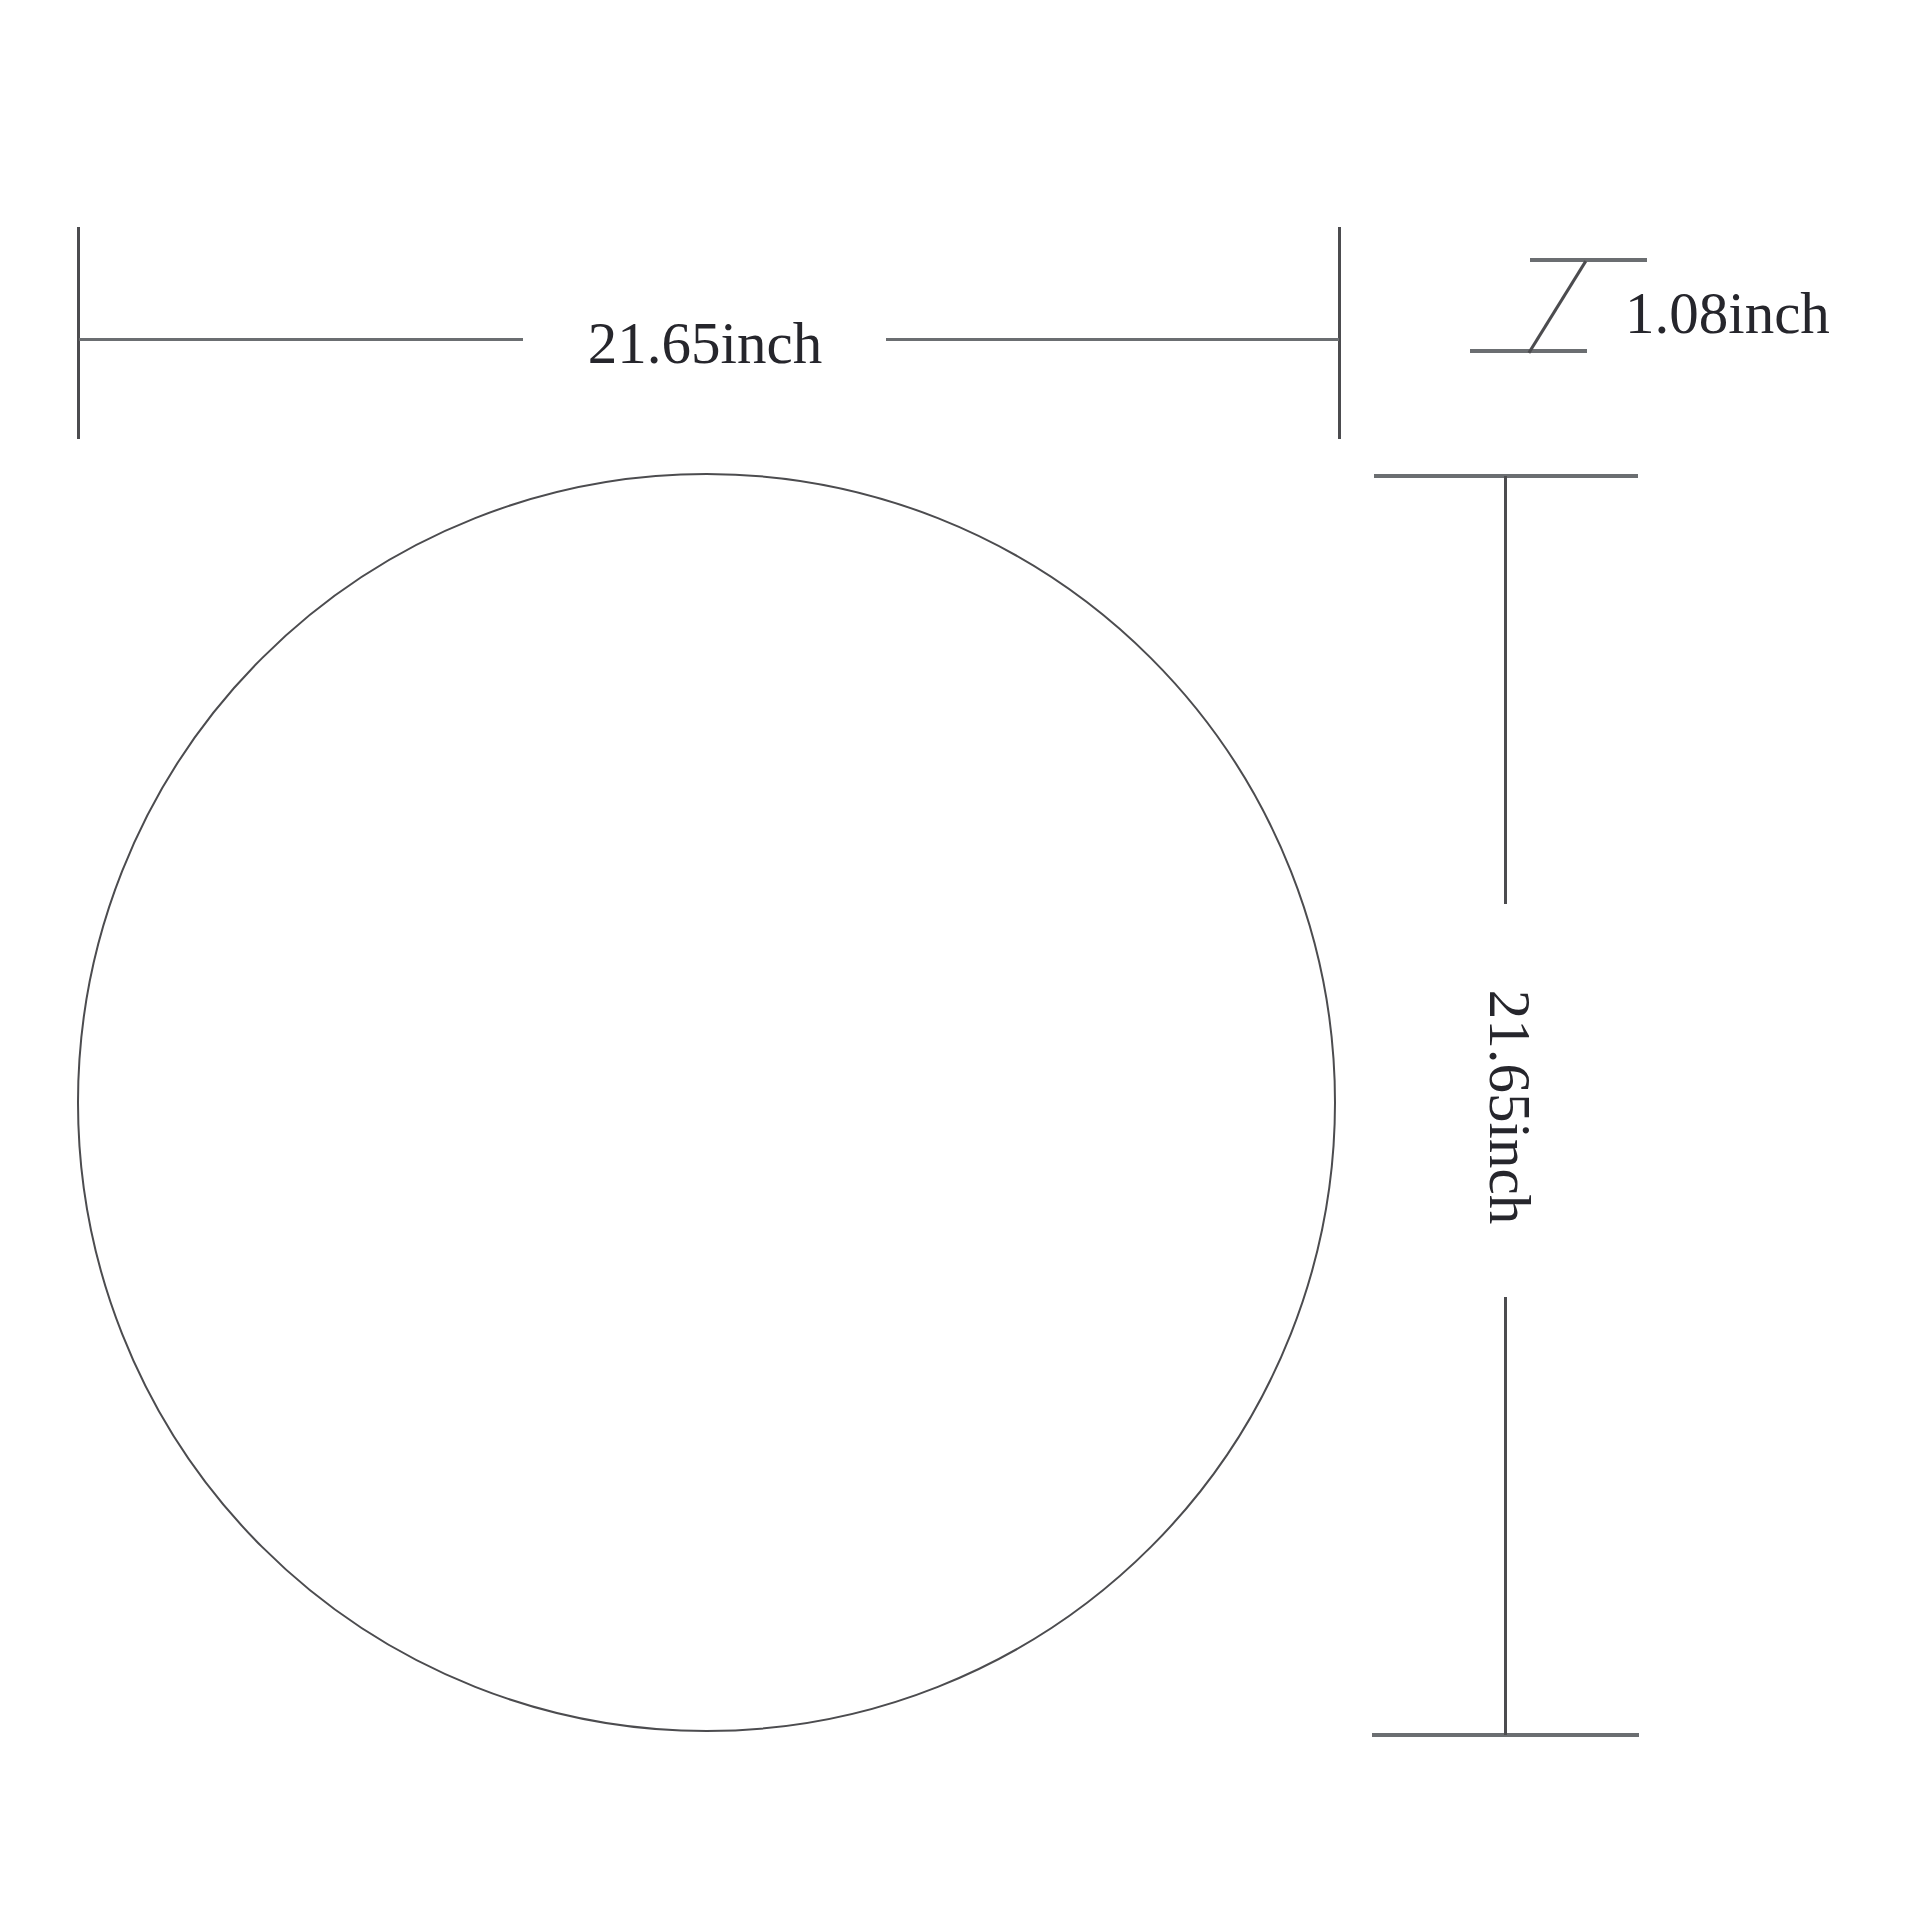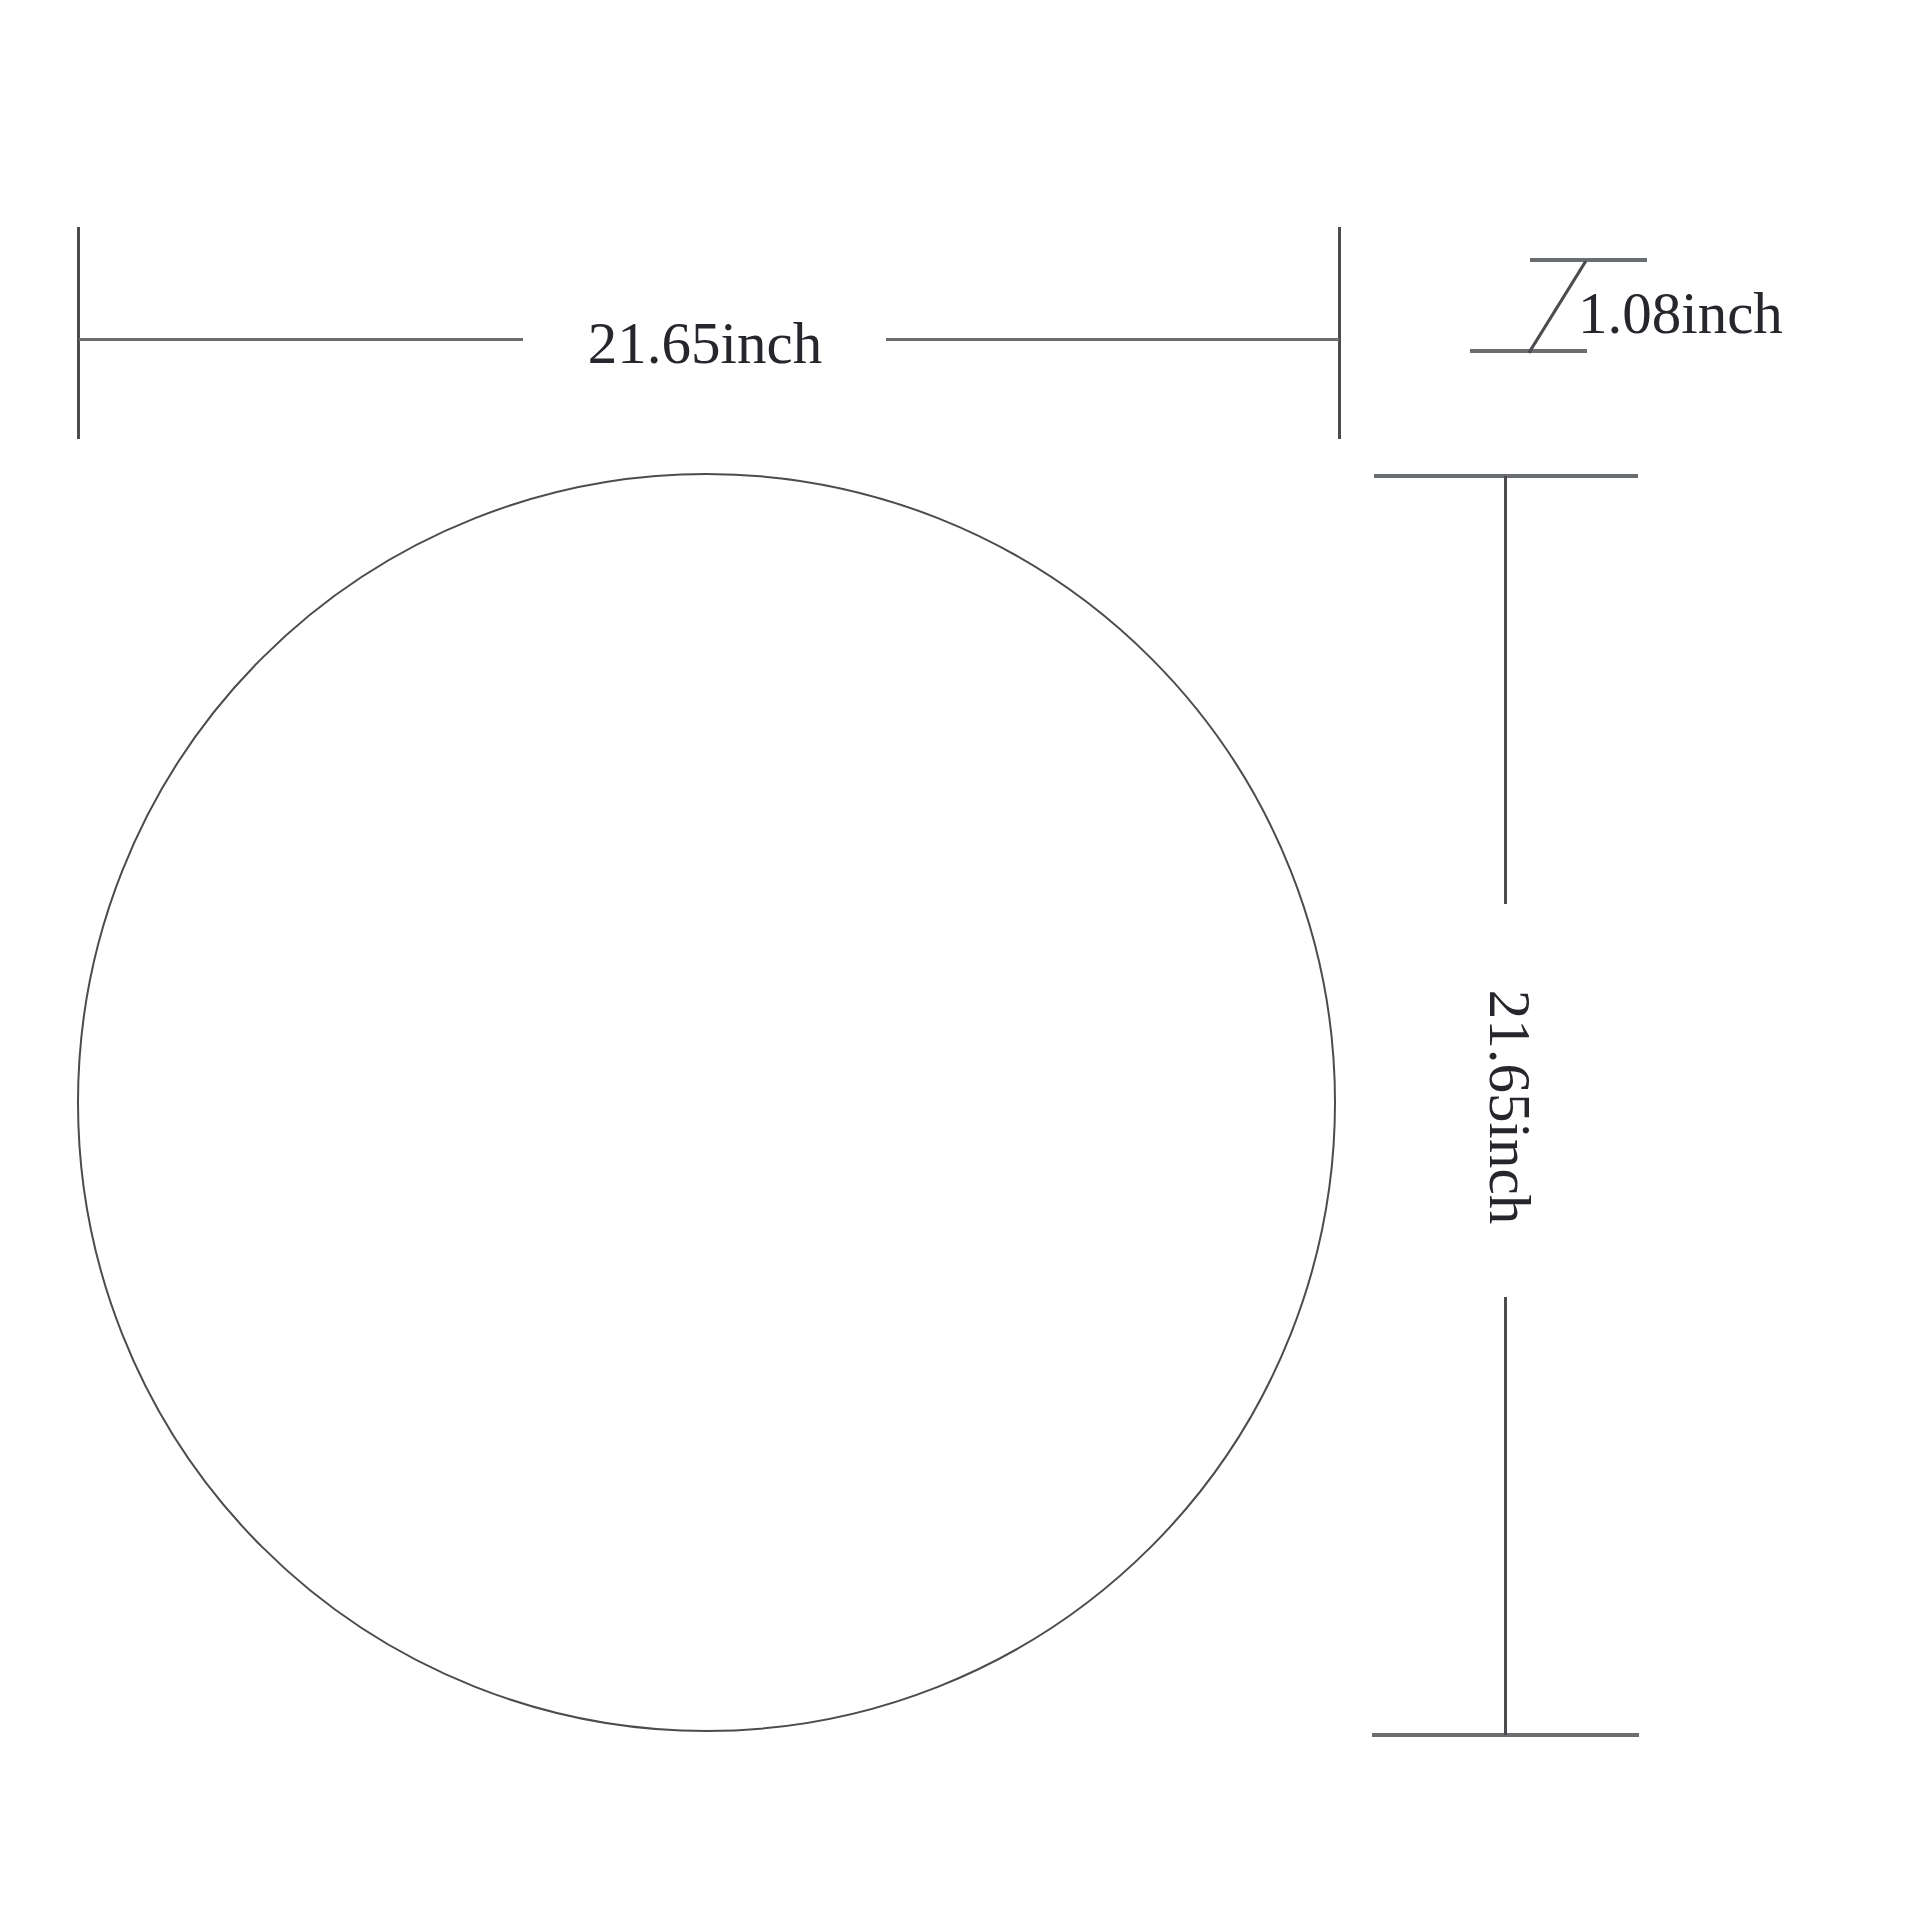--- a/index.html
+++ b/index.html
@@ -51,21 +51,21 @@
   .t-bar-top    {left:1530px;top:258px;width:117px;height:4px;}
   .t-bar-bottom {left:1470px;top:349px;width:117px;height:4px;}
   .t-diagonal{
     position:absolute;
     left:1586px;top:260px;
     width:108px;height:2.5px;
     background:var(--stroke-gray);
     transform-origin:0 50%;
     transform:rotate(121.8deg);
   }
-  .t-label{left:1578px;top:313px;transform:translateY(-50%);}
+  .t-label{left:1625px;top:313px;transform:translateY(-50%);}
 </style>
 </head>
 <body>
 
 <div class="canvas">
 
   <div class="circle"></div>
 
   <div class="vline w-tick-left"></div>
   <div class="vline w-tick-right"></div>

